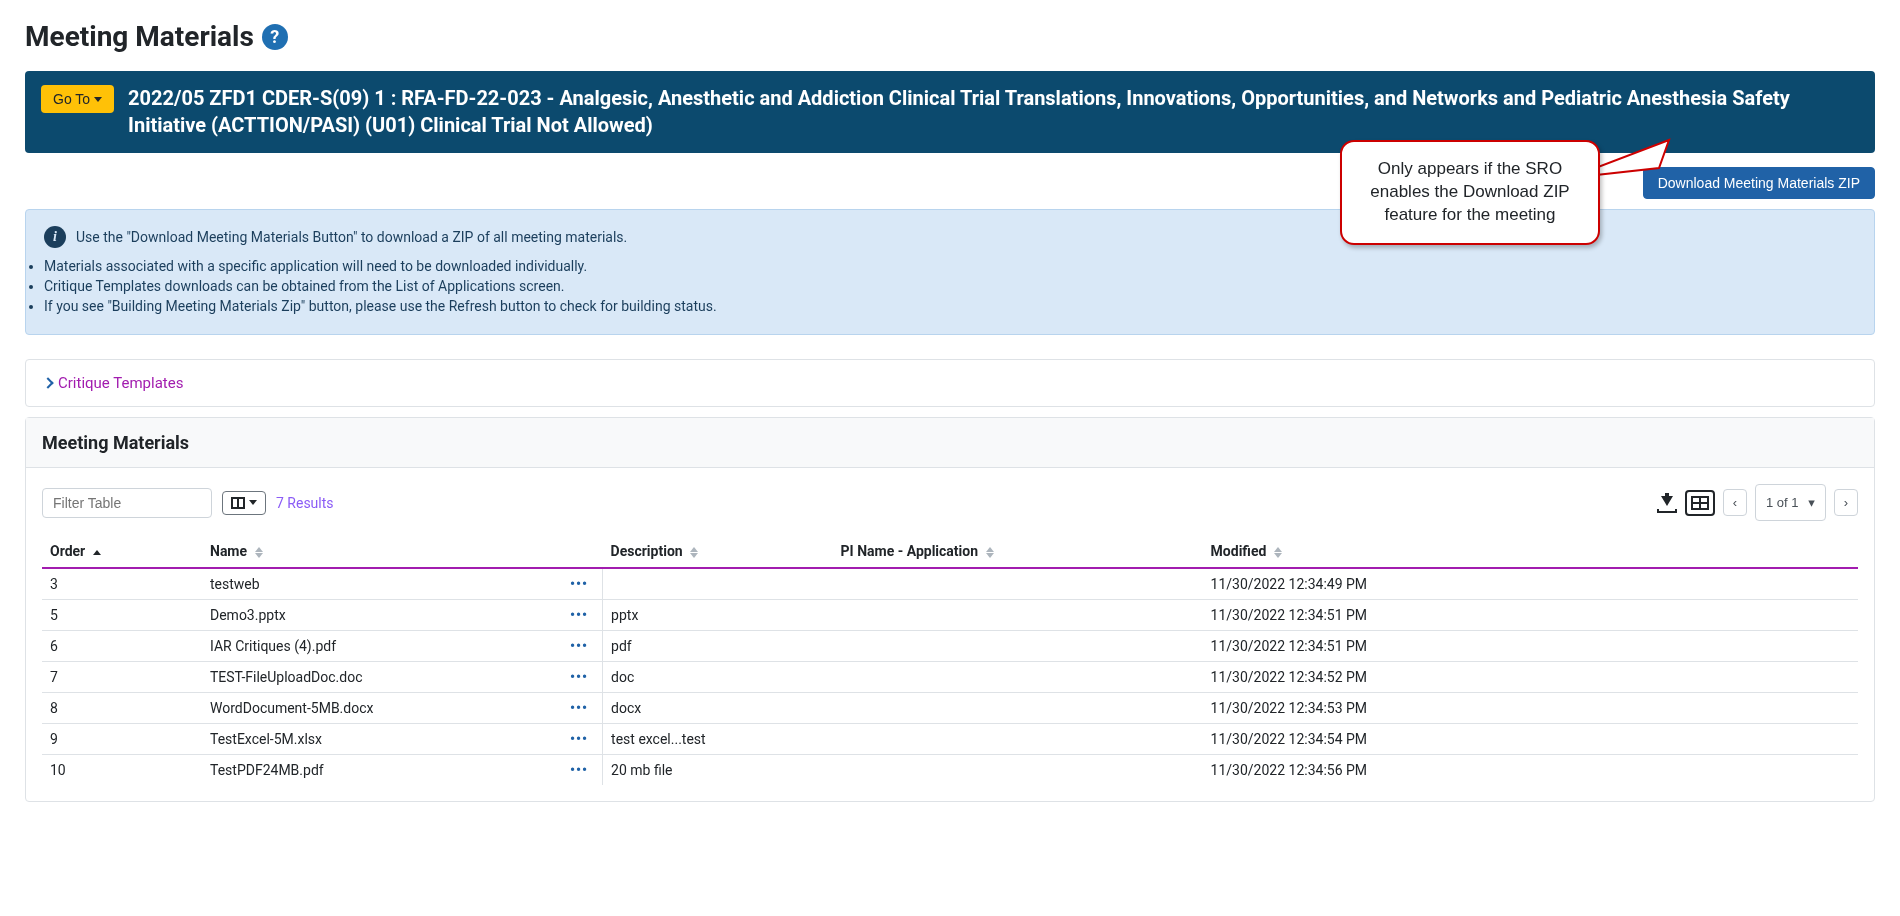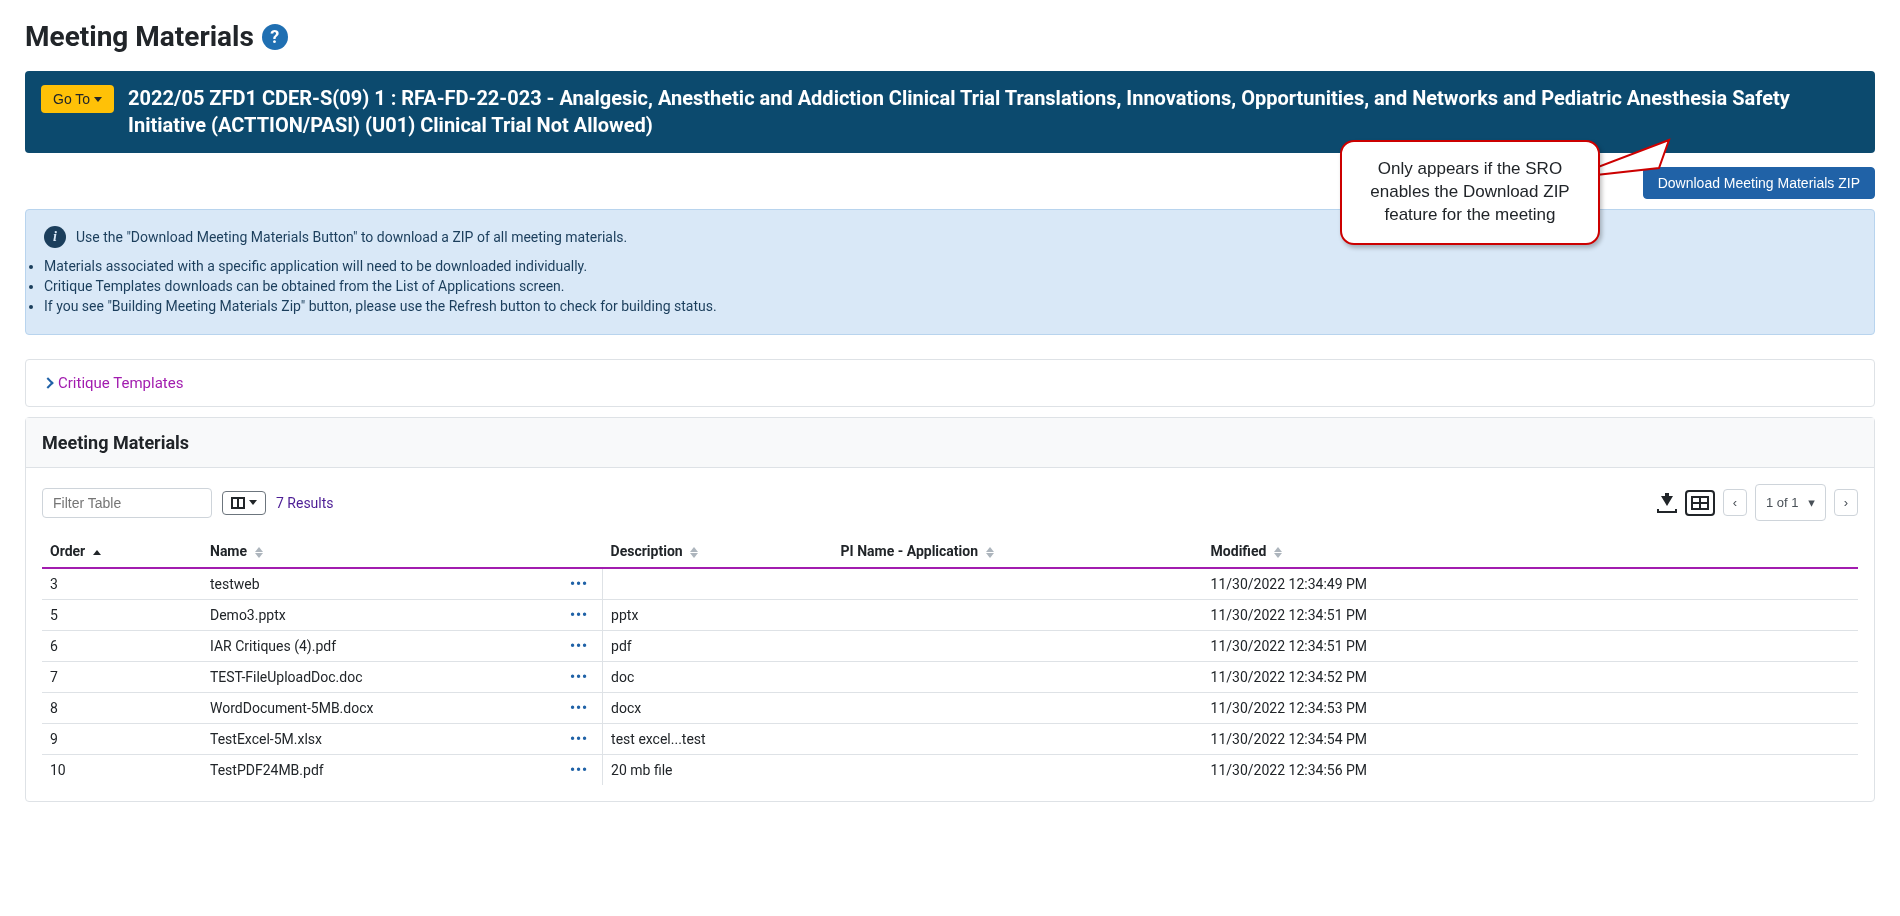--- a/index.html
+++ b/index.html
@@ -199,21 +199,21 @@
     border: 2px solid #212529;
     position: relative;
   }
   .cols-icon::after {
     content:"";
     position:absolute;
     left:50%; top:0; bottom:0;
     width:2px; background:#212529;
     transform:translateX(-50%);
   }
-  .results-count { color: #4c1d95; }
+  .results-count { color: #8b5cf6; }
   .right-controls {
     display: flex;
     align-items: center;
     gap: 8px;
   }
   .dl-icon {
     display:inline-block;
     position:relative;
     width:20px; height:20px;
   }

